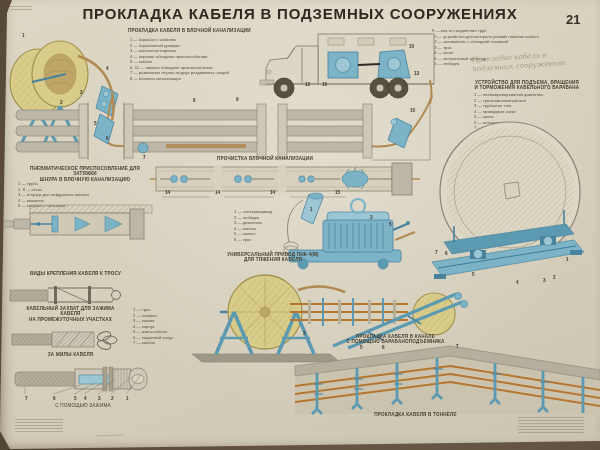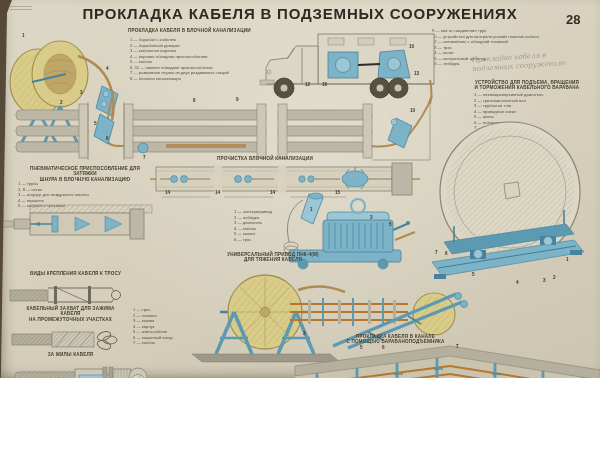--- a/index.html
+++ b/index.html
@@ -1,16 +1,16 @@
 <!DOCTYPE html>
 <html><head>
 <meta charset="utf-8">
 <style>
   html,body{margin:0;padding:0;}
-  #stage{position:relative;width:600px;height:378px;overflow:hidden;
+  #stage{position:relative;width:600px;height:450px;overflow:hidden;
     background:radial-gradient(circle at 70% 40%, #7a6a52, #4a3e2e 120%);
     font-family:"Liberation Sans", sans-serif;}
   #poster{position:absolute;inset:0;
     clip-path:polygon(12px 0px,600px 0px,600px 441px,10px 449px,0px 431px,7px 13px);
     background:
       radial-gradient(circle at 55% 35%, rgba(255,255,250,.25), rgba(0,0,0,0) 60%),
       linear-gradient(160deg,#ddd7c5,#d5cebb 60%,#ccc5b1);
     box-shadow: inset 10px 0 14px -8px rgba(60,45,25,.4), inset 0 -8px 12px -6px rgba(60,45,25,.35);}
   .abs{position:absolute;}
   .title{font-size:15px;font-weight:bold;color:#2e2a22;letter-spacing:.8px;text-align:center;}
@@ -37,21 +37,21 @@
         <pattern id="hC" width="3" height="3" patternTransform="rotate(45)" patternUnits="userSpaceOnUse">
           <line x1="0" y1="0" x2="0" y2="3" stroke="#857d68" stroke-width="1"></line>
         </pattern>
         <pattern id="hY" width="5" height="5" patternTransform="rotate(40)" patternUnits="userSpaceOnUse">
           <line x1="0" y1="0" x2="0" y2="5" stroke="#c3b670" stroke-width="1.2"></line>
         </pattern>
       </defs>
     </svg>
 
     <div class="abs title" style="left:60px;top:5px;width:480px;">ПРОКЛАДКА КАБЕЛЯ В ПОДЗЕМНЫХ СООРУЖЕНИЯХ</div>
-    <div class="abs pagenum" style="left:566px;top:12px;">28</div>
+    <div class="abs pagenum" style="left:566px;top:12px;">21</div>
     <div class="abs imprint" style="left:10px;top:6px;width:22px;height:5px;"></div>
 
     <div class="abs cap" style="left:128px;top:28px;width:185px;text-align:left;">ПРОКЛАДКА КАБЕЛЯ В БЛОЧНОЙ КАНАЛИЗАЦИИ</div>
     <div class="abs leg" style="left:130px;top:37px;">
       <div>1 — барабан с кабелем</div>
       <div>2 — барабанный домкрат</div>
       <div>3 — кабельная воронка</div>
       <div>4 — верхнее обводное приспособление</div>
       <div>5 — кабель</div>
       <div>6, 11 — нижнее обводное приспособление</div>

